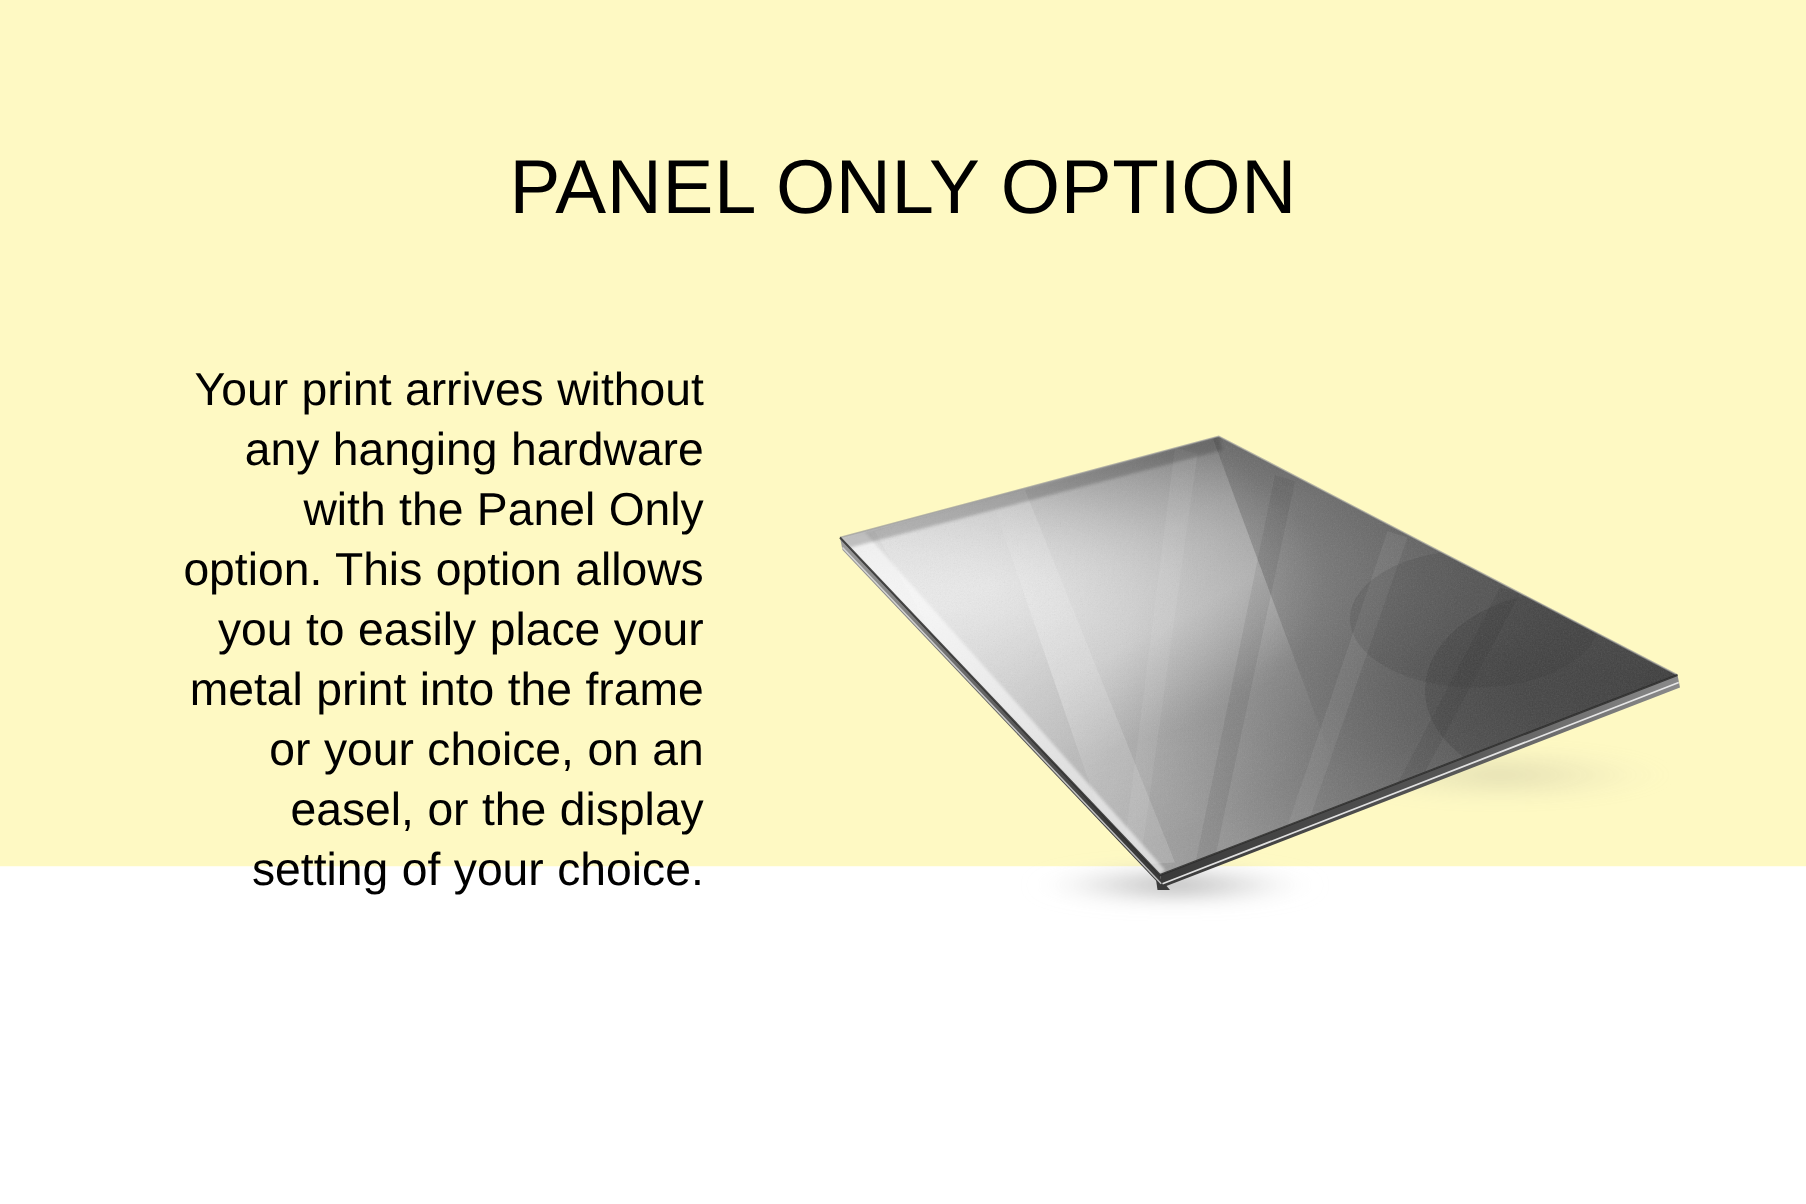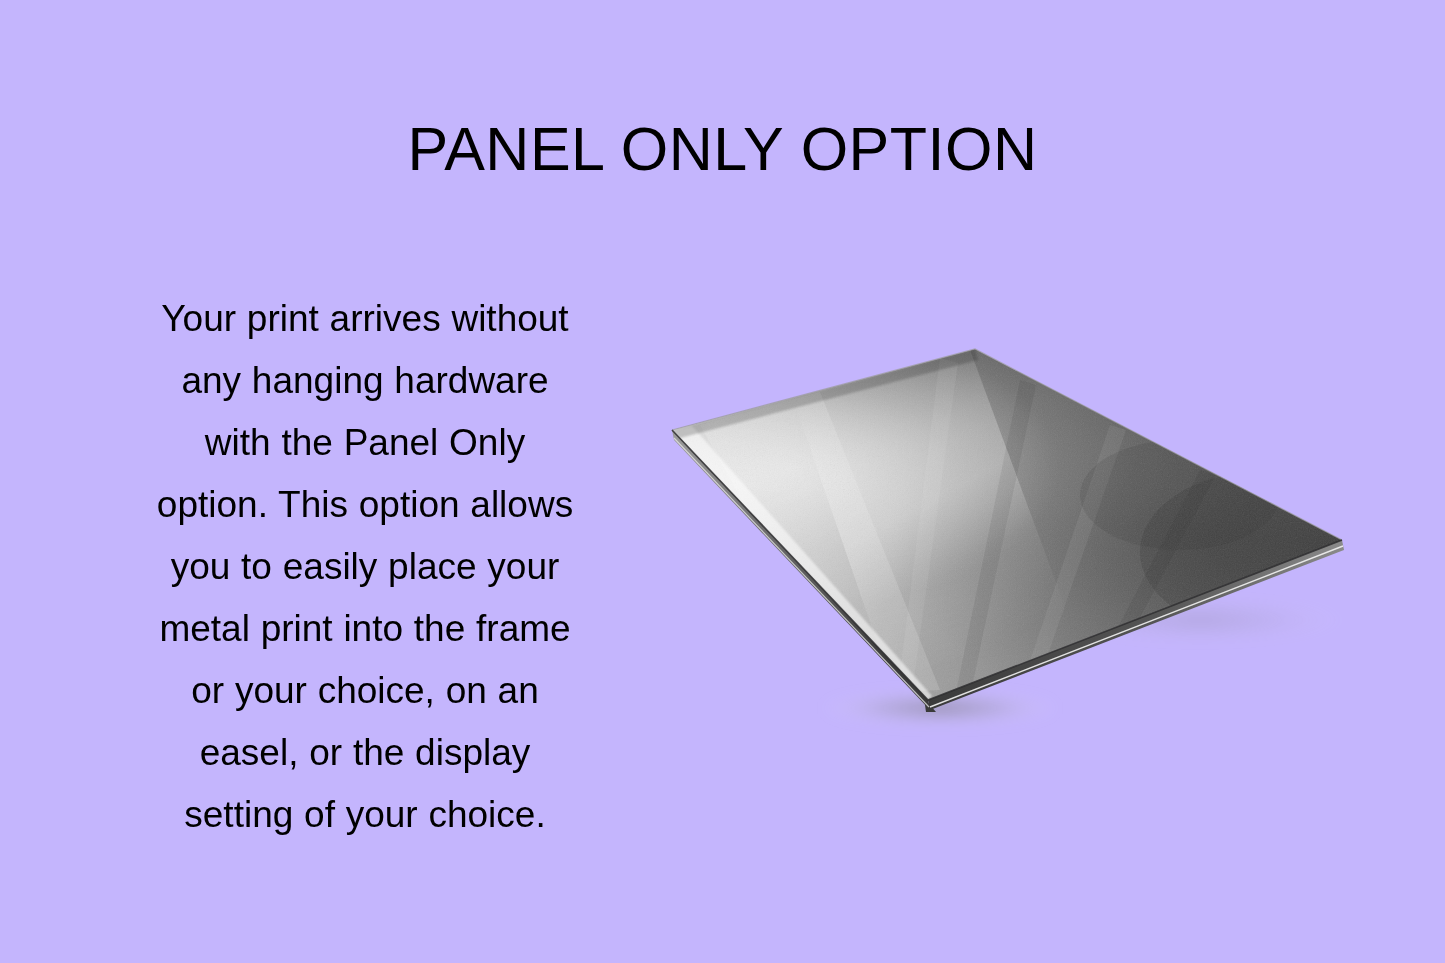--- a/index.html
+++ b/index.html
@@ -11,50 +11,50 @@
     width: 1445px;
     height: 963px;
     overflow: hidden;
     font-family: "Liberation Sans", sans-serif;
     position: relative;
   }
   #slide {
     position: absolute;
     left: 0; top: 0;
     width: 1445px;
-    height: 963px;
-    background: #c4b5fd;
+    height: 693px;
+    background: #fef9c3;
   }
   
   #slide-title {
     position: absolute;
     left: 0;
     top: 76px;
     width: 1445px;
     text-align: center;
     font-family: "Liberation Sans", sans-serif;
     font-size: 61px;
     font-weight: 400;
     line-height: 1.05;
     letter-spacing: 0.5px;
     color: #000000;
     white-space: nowrap;
   }
   
   #body-text {
     position: absolute;
-    left: 155px;
+    left: 143px;
     top: 251px;
     width: 420px;
     font-family: "Liberation Sans", sans-serif;
     font-size: 37px;
     font-weight: 400;
-    line-height: 62px;
+    line-height: 48px;
     color: #000000;
-    text-align: center;
+    text-align: right;
     word-spacing: 0.5px;
   }
   
   #panel-figure {
     position: absolute;
     left: 640px;
     top: 320px;
     width: 730px;
     height: 430px;
   }

